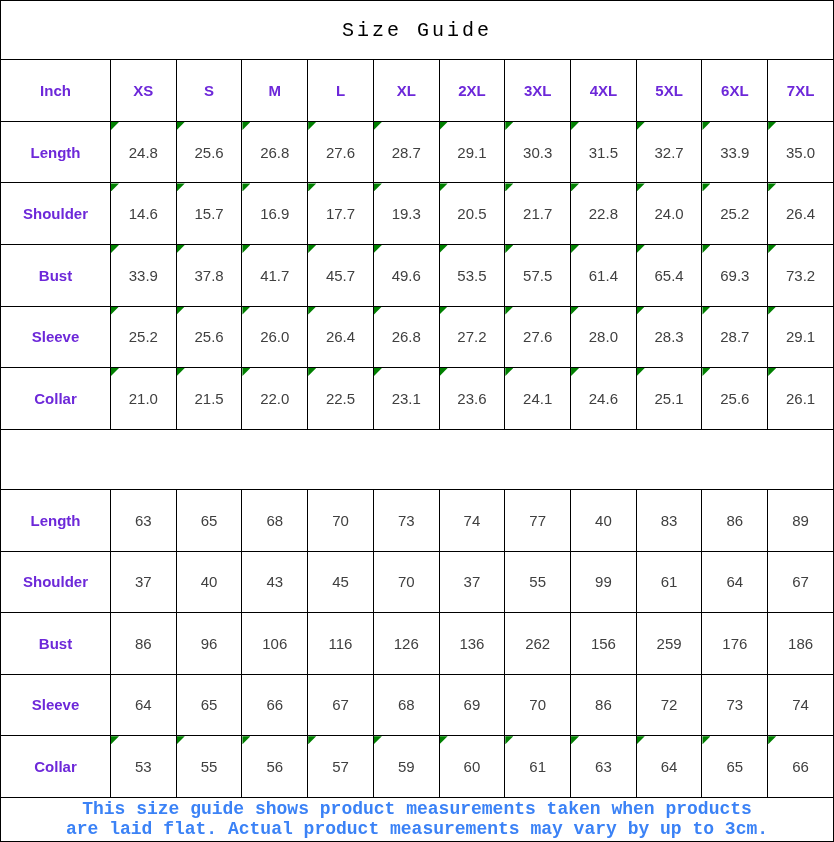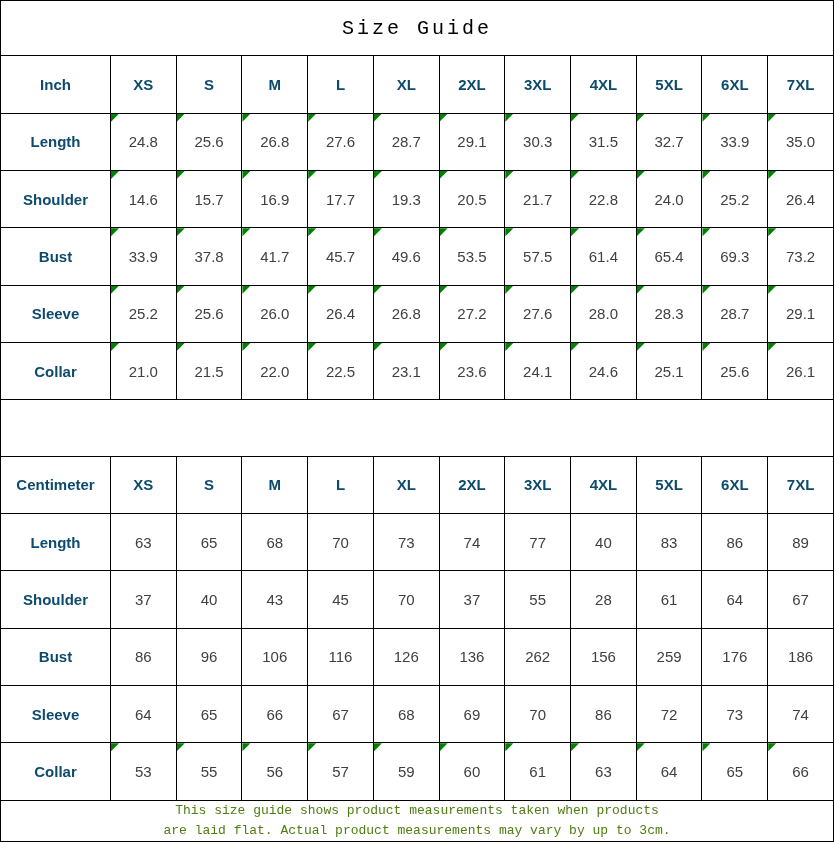--- a/index.html
+++ b/index.html
@@ -28,34 +28,35 @@
     font-size: 20px;
     letter-spacing: 3px;
     color: #000000;
   }
   tr.r td { height: 56px; }
   tr.r-gap td { height: 55px; }
 
   td.hdr {
     font-weight: bold;
     font-size: 15px;
-    color: #0c4a6e;
+    color: #6d28d9;
   }
   td.val {
     font-weight: normal;
     font-size: 15px;
     color: #404040;
   }
 
   tr.r-footer td {
     font-family: "Liberation Mono", "DejaVu Sans Mono", monospace;
-    font-size: 13px;
+    font-size: 18px;
     line-height: 20px;
-    color: #4d7c0f;
+    color: #3b82f6;
     vertical-align: middle;
+    font-weight: bold;
   }
 
   .tri {
     position: absolute;
     top: 0;
     left: 0;
     width: 8px;
     height: 8px;
     background: #008000;
     clip-path: polygon(0 0, 100% 0, 0 100%);
@@ -171,34 +172,20 @@
           <td class="val">26.1<span class="tri" style="background: rgb(0, 128, 0);"></span></td>
         </tr>
       </tbody>
     <tbody>
       <tr class="r-gap">
         <td colspan="12"></td>
       </tr>
     </tbody>
     <tbody id="tb-1">
         <tr class="r">
-          <td class="hdr">Centimeter</td>
-          <td class="hdr">XS</td>
-          <td class="hdr">S</td>
-          <td class="hdr">M</td>
-          <td class="hdr">L</td>
-          <td class="hdr">XL</td>
-          <td class="hdr">2XL</td>
-          <td class="hdr">3XL</td>
-          <td class="hdr">4XL</td>
-          <td class="hdr">5XL</td>
-          <td class="hdr">6XL</td>
-          <td class="hdr">7XL</td>
-        </tr>
-        <tr class="r">
           <td class="hdr">Length</td>
           <td class="val">63</td>
           <td class="val">65</td>
           <td class="val">68</td>
           <td class="val">70</td>
           <td class="val">73</td>
           <td class="val">74</td>
           <td class="val">77</td>
           <td class="val">40</td>
           <td class="val">83</td>
@@ -207,21 +194,21 @@
         </tr>
         <tr class="r">
           <td class="hdr">Shoulder</td>
           <td class="val">37</td>
           <td class="val">40</td>
           <td class="val">43</td>
           <td class="val">45</td>
           <td class="val">70</td>
           <td class="val">37</td>
           <td class="val">55</td>
-          <td class="val">28</td>
+          <td class="val">99</td>
           <td class="val">61</td>
           <td class="val">64</td>
           <td class="val">67</td>
         </tr>
         <tr class="r">
           <td class="hdr">Bust</td>
           <td class="val">86</td>
           <td class="val">96</td>
           <td class="val">106</td>
           <td class="val">116</td>

